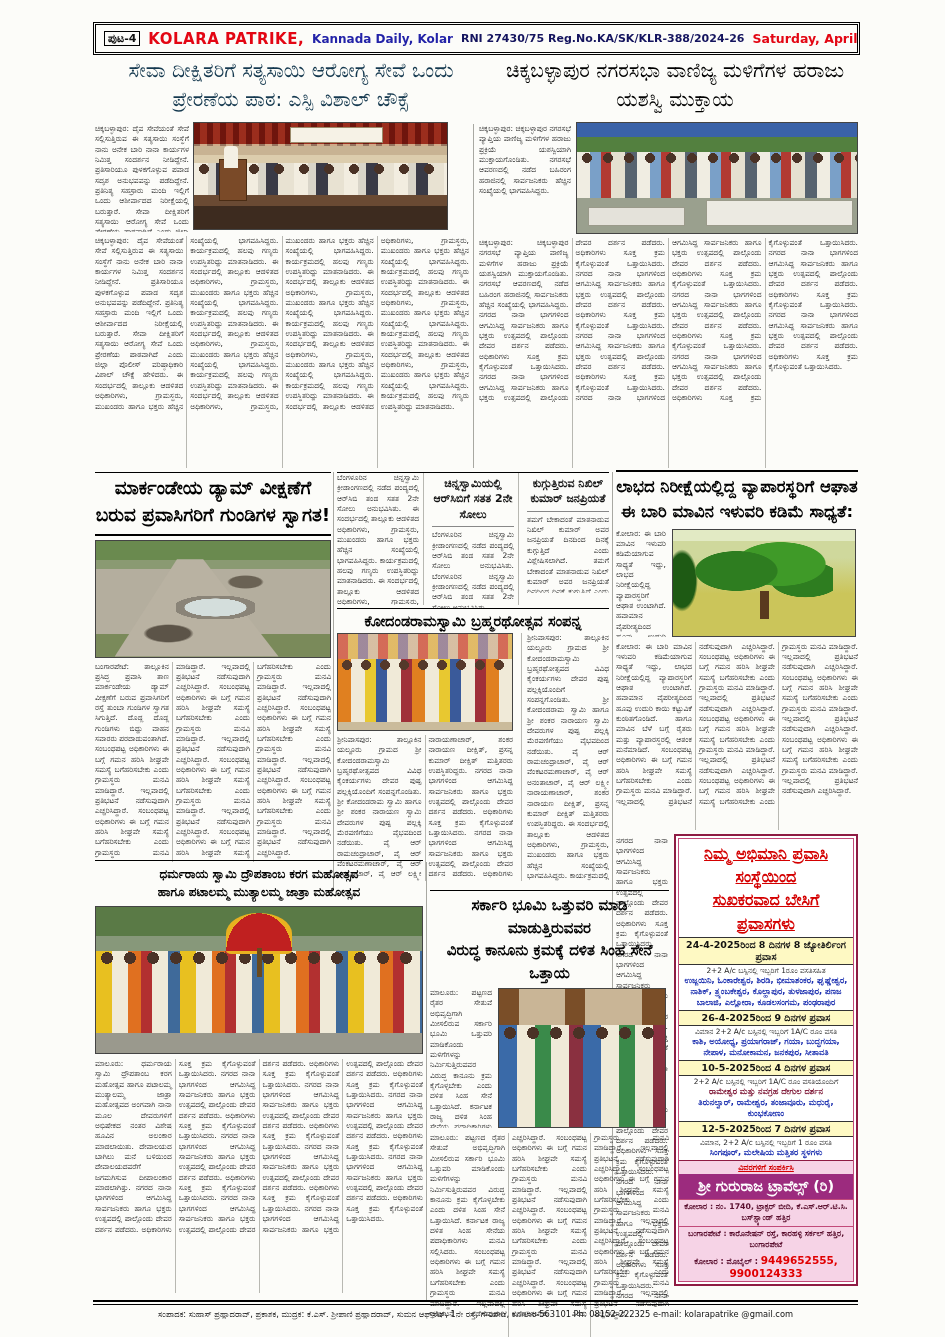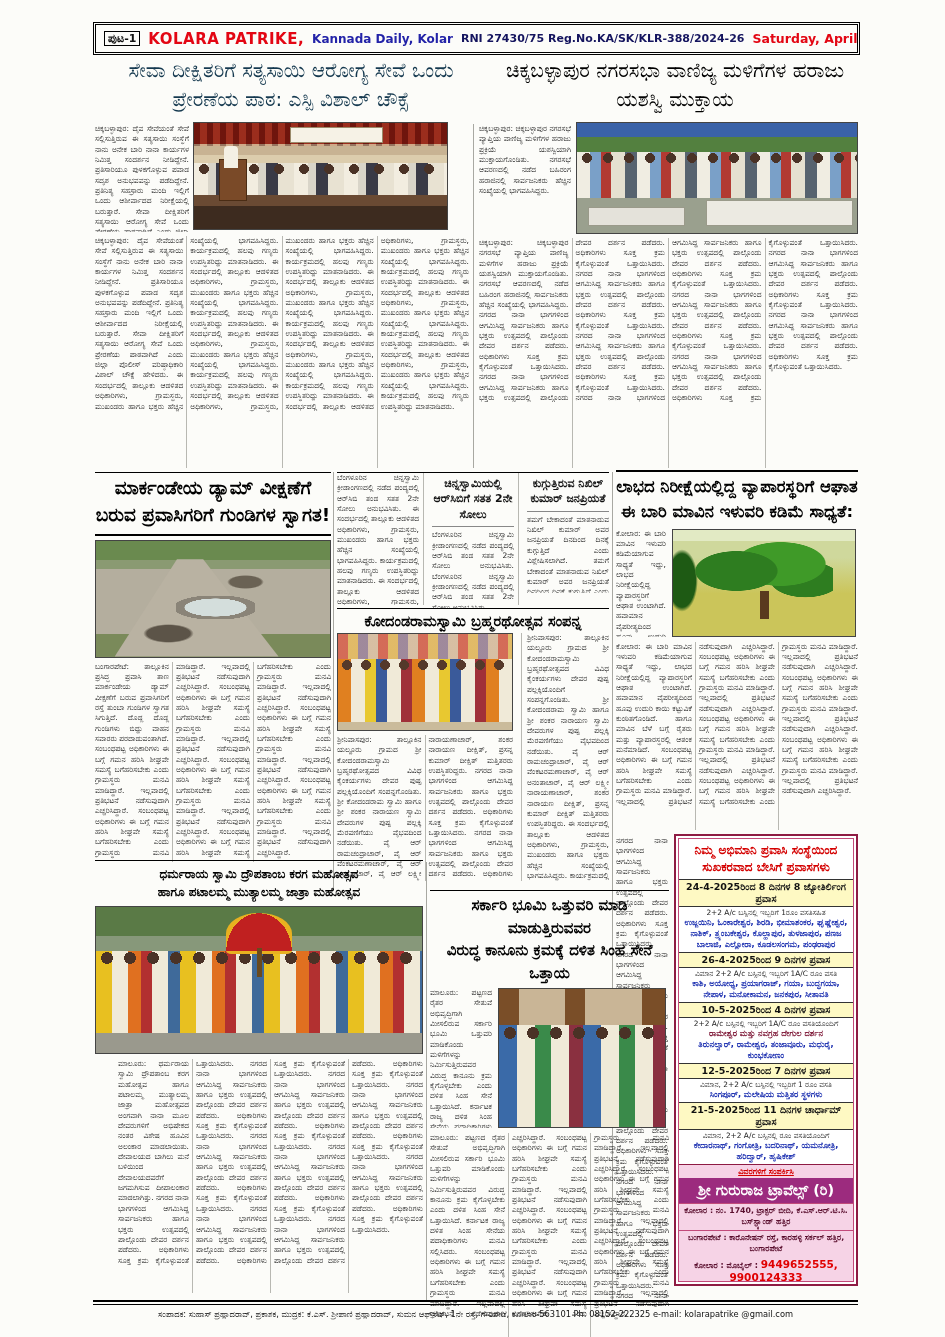--- a/index.html
+++ b/index.html
@@ -86,21 +86,21 @@
   #hl6{font-size:16.5px;line-height:1.5;padding:3px 0 4px;}
   #hl7{font-size:14.5px;padding:4px 0 3px;text-align:center;}
   #hl8{font-size:12px;line-height:1.5;padding:4px 0 5px;}
   #hl9{font-size:15px;line-height:1.5;padding:3px 0 4px;}
   .subhead{font-weight:bold;font-size:11px;text-align:center;line-height:1.4;padding:3px 0 4px;border-bottom:1px solid #888;margin-bottom:3px;}
   
   .vrule{position:absolute;width:1px;background:#a8a8a2;}
   
   #ad{left:674px;top:834px;width:184px;height:452px;border:2px solid #8e1b43;background:#fff;box-sizing:border-box;padding:2px;}
   #ad-inner{border:1px solid #c24a7a;height:100%;box-sizing:border-box;overflow:hidden;display:flex;flex-direction:column;}
-  .ad-title{color:#d40000;font-weight:bold;font-size:12px;text-align:center;line-height:1.45;padding:3px 2px 2px;}
+  .ad-title{color:#d40000;font-weight:bold;font-size:16px;text-align:center;line-height:1.45;padding:3px 2px 2px;text-decoration:underline;}
   .tour{border-top:1px solid #333;}
   .tour-date{background:#fef9c3;font-weight:bold;font-size:9.5px;text-align:center;padding:1px 0;border-bottom:1px solid #333;color:#111;}
   .tour-desc{font-size:7.4px;text-align:center;color:#222;padding:1px 2px 0;}
   .tour-high{font-size:8.2px;font-weight:bold;text-align:center;color:#7a1030;}
   .tour-places{font-size:8.2px;font-weight:bold;text-align:center;color:#1b2fb0;line-height:1.35;padding:0 2px 2px;}
   .ad-contact-label{background:#f6d3e6;color:#d40000;font-size:8px;font-weight:bold;text-align:center;text-decoration:underline;padding:2px 0 1px;border-top:1px solid #8e1b43;}
   .ad-agency{background:#9c2b7e;color:#fff;font-weight:bold;font-size:14.5px;text-align:center;padding:4px 0;}
   .ad-addr{background:#f6d3e6;color:#5a0f2e;font-size:7.8px;font-weight:bold;text-align:center;line-height:1.4;padding:2px 2px;border-top:1px solid #c24a7a;}
   .ad-phone{background:#f6d3e6;font-size:8px;font-weight:bold;text-align:center;color:#5a0f2e;padding:1px 0;}
   .ad-phone b{color:#e00000;font-size:10.5px;}
@@ -108,21 +108,21 @@
   #footer{left:93px;top:1300px;width:765px;border-top:2px solid #000;padding-top:2px;}
   #footer-inner{border-top:1px solid #000;font-size:8.3px;text-align:center;padding-top:4px;color:#111;}
 </style>
 </head>
 <body>
 
 <div id="page">
 
   <div class="abs" id="masthead">
     <div id="masthead-inner">
-      <span class="mh-page">ಪುಟ-1</span>
+      <span class="mh-page">ಪುಟ-4</span>
       <span class="mh-brand">KOLARA PATRIKE,</span>
       <span class="mh-sub">Kannada Daily, Kolar</span>
       <span class="mh-reg">RNI 27430/75 Reg.No.KA/SK/KLR-388/2024-26</span>
       <span class="mh-date">Saturday, April 19, 2025</span>
     </div>
   </div>
 
   <div class="abs headline" id="hl1">ಸೇವಾ ದೀಕ್ಷಿತರಿಗೆ ಸತ್ಯಸಾಯಿ ಆರೋಗ್ಯ ಸೇವೆ ಒಂದು ಪ್ರೇರಣೆಯ ಪಾಠ: ಎಸ್ಪಿ ವಿಶಾಲ್ ಚೌಕ್ಸೆ</div>
   <div class="abs headline" id="hl2">ಚಿಕ್ಕಬಳ್ಳಾಪುರ ನಗರಸಭಾ ವಾಣಿಜ್ಯ ಮಳಿಗೆಗಳ ಹರಾಜು ಯಶಸ್ವಿ ಮುಕ್ತಾಯ</div>
 
@@ -228,21 +228,21 @@
   <div class="abs" style="left:95px;top:860px;width:328px;height:442px;border-top:1px solid #000;">
     <div class="sec-hl" id="hl8">
       <div>ಧರ್ಮರಾಯ ಸ್ವಾಮಿ ದ್ರೌಪತಾಂಬ ಕರಗ ಮಹೋತ್ಸವ</div>
       <div>ಹಾಗೂ ಪಟಾಲಮ್ಮ ಮುತ್ಯಾಲಮ್ಮ ಜಾತ್ರಾ ಮಹೋತ್ಸವ</div>
     </div>
     <div class="photo" id="photo6" style="position:relative;width:328px;height:148px;">
       <div class="layer crowd crowd1"></div>
       <div class="umbrella"></div>
       <div class="pole"></div>
     </div>
-    <div class="body-text" style="height:234px;margin-top:5px;margin-left:23px;">
+    <div class="body-text" style="height:234px;margin-top:5px;">
       <div class="c4"><span>ಮಾಲೂರು: ಧರ್ಮರಾಯ ಸ್ವಾಮಿ ದ್ರೌಪತಾಂಬ ಕರಗ ಮಹೋತ್ಸವ ಹಾಗೂ ಪಟಾಲಮ್ಮ ಮುತ್ಯಾಲಮ್ಮ ಜಾತ್ರಾ ಮಹೋತ್ಸವದ ಅಂಗವಾಗಿ ನಾನಾ ಮೂಲ ದೇವರುಗಳಿಗೆ ಅಭಿಷೇಕದ ನಂತರ ವಿಶೇಷ ಹೂವಿನ ಅಲಂಕಾರ ಮಾಡಲಾಯಿತು. ದೇವಾಲಯದ ಬಾಗಿಲು ಮನೆ ಬಳಿಯಿಂದ ದೇವಾಲಯದವರೆಗೆ ಜಗಮಗಿಸುವ ದೀಪಾಲಂಕಾರ ಮಾಡಲಾಗಿತ್ತು. </span><span>ನಗರದ ನಾನಾ ಭಾಗಗಳಿಂದ ಆಗಮಿಸಿದ್ದ ಸಾರ್ವಜನಿಕರು ಹಾಗೂ ಭಕ್ತರು ಉತ್ಸವದಲ್ಲಿ ಪಾಲ್ಗೊಂಡು ದೇವರ ದರ್ಶನ ಪಡೆದರು. ಅಧಿಕಾರಿಗಳು ಸೂಕ್ತ ಕ್ರಮ ಕೈಗೊಳ್ಳುವಂತೆ ಒತ್ತಾಯಿಸಿದರು.  ನಗರದ ನಾನಾ ಭಾಗಗಳಿಂದ ಆಗಮಿಸಿದ್ದ ಸಾರ್ವಜನಿಕರು ಹಾಗೂ ಭಕ್ತರು ಉತ್ಸವದಲ್ಲಿ ಪಾಲ್ಗೊಂಡು ದೇವರ ದರ್ಶನ ಪಡೆದರು. ಅಧಿಕಾರಿಗಳು ಸೂಕ್ತ ಕ್ರಮ ಕೈಗೊಳ್ಳುವಂತೆ ಒತ್ತಾಯಿಸಿದರು.  ನಗರದ ನಾನಾ ಭಾಗಗಳಿಂದ ಆಗಮಿಸಿದ್ದ ಸಾರ್ವಜನಿಕರು ಹಾಗೂ ಭಕ್ತರು ಉತ್ಸವದಲ್ಲಿ ಪಾಲ್ಗೊಂಡು ದೇವರ ದರ್ಶನ ಪಡೆದರು. ಅಧಿಕಾರಿಗಳು ಸೂಕ್ತ ಕ್ರಮ ಕೈಗೊಳ್ಳುವಂತೆ ಒತ್ತಾಯಿಸಿದರು.  ನಗರದ ನಾನಾ ಭಾಗಗಳಿಂದ ಆಗಮಿಸಿದ್ದ ಸಾರ್ವಜನಿಕರು ಹಾಗೂ ಭಕ್ತರು ಉತ್ಸವದಲ್ಲಿ ಪಾಲ್ಗೊಂಡು ದೇವರ ದರ್ಶನ ಪಡೆದರು. ಅಧಿಕಾರಿಗಳು ಸೂಕ್ತ ಕ್ರಮ ಕೈಗೊಳ್ಳುವಂತೆ ಒತ್ತಾಯಿಸಿದರು.  ನಗರದ ನಾನಾ ಭಾಗಗಳಿಂದ ಆಗಮಿಸಿದ್ದ ಸಾರ್ವಜನಿಕರು ಹಾಗೂ ಭಕ್ತರು ಉತ್ಸವದಲ್ಲಿ ಪಾಲ್ಗೊಂಡು ದೇವರ ದರ್ಶನ ಪಡೆದರು. ಅಧಿಕಾರಿಗಳು ಸೂಕ್ತ ಕ್ರಮ ಕೈಗೊಳ್ಳುವಂತೆ ಒತ್ತಾಯಿಸಿದರು.  ನಗರದ ನಾನಾ ಭಾಗಗಳಿಂದ ಆಗಮಿಸಿದ್ದ ಸಾರ್ವಜನಿಕರು ಹಾಗೂ ಭಕ್ತರು ಉತ್ಸವದಲ್ಲಿ ಪಾಲ್ಗೊಂಡು ದೇವರ ದರ್ಶನ ಪಡೆದರು. ಅಧಿಕಾರಿಗಳು ಸೂಕ್ತ ಕ್ರಮ ಕೈಗೊಳ್ಳುವಂತೆ ಒತ್ತಾಯಿಸಿದರು.  ನಗರದ ನಾನಾ ಭಾಗಗಳಿಂದ ಆಗಮಿಸಿದ್ದ ಸಾರ್ವಜನಿಕರು ಹಾಗೂ ಭಕ್ತರು ಉತ್ಸವದಲ್ಲಿ ಪಾಲ್ಗೊಂಡು ದೇವರ ದರ್ಶನ ಪಡೆದರು. ಅಧಿಕಾರಿಗಳು ಸೂಕ್ತ ಕ್ರಮ ಕೈಗೊಳ್ಳುವಂತೆ ಒತ್ತಾಯಿಸಿದರು.  ನಗರದ ನಾನಾ ಭಾಗಗಳಿಂದ ಆಗಮಿಸಿದ್ದ ಸಾರ್ವಜನಿಕರು ಹಾಗೂ ಭಕ್ತರು ಉತ್ಸವದಲ್ಲಿ ಪಾಲ್ಗೊಂಡು ದೇವರ ದರ್ಶನ ಪಡೆದರು. ಅಧಿಕಾರಿಗಳು ಸೂಕ್ತ ಕ್ರಮ ಕೈಗೊಳ್ಳುವಂತೆ ಒತ್ತಾಯಿಸಿದರು.  ನಗರದ ನಾನಾ ಭಾಗಗಳಿಂದ ಆಗಮಿಸಿದ್ದ ಸಾರ್ವಜನಿಕರು ಹಾಗೂ ಭಕ್ತರು ಉತ್ಸವದಲ್ಲಿ ಪಾಲ್ಗೊಂಡು ದೇವರ ದರ್ಶನ ಪಡೆದರು. ಅಧಿಕಾರಿಗಳು ಸೂಕ್ತ ಕ್ರಮ ಕೈಗೊಳ್ಳುವಂತೆ ಒತ್ತಾಯಿಸಿದರು.  </span></div>
     </div>
   </div>
 
   <div class="vrule" style="left:426px;top:862px;height:438px;"></div>
 
   <div class="abs" style="left:430px;top:890px;width:239px;height:412px;border-top:1px solid #000;">
     <div class="sec-hl" id="hl9">
       <div>ಸರ್ಕಾರಿ ಭೂಮಿ ಒತ್ತುವರಿ ಮಾಡಿ ಮಾಡುತ್ತಿರುವವರ</div>
       <div>ವಿರುದ್ಧ ಕಾನೂನು ಕ್ರಮಕ್ಕೆ ದಳಿತ ಸಿಂಹ ಸೇನೆ ಒತ್ತಾಯ</div>
@@ -277,25 +277,20 @@
       <div class="tour">
         <div class="tour-date">10-5-2025ರಿಂದ 4 ದಿನಗಳ ಪ್ರವಾಸ</div>
         <div class="tour-desc">2+2 A/c ಬಸ್ಸಿನಲ್ಲಿ ಇಬ್ಬರಿಗೆ 1A/C ರೂಂ ವಸತಿಯೊಂದಿಗೆ</div>
         <div class="tour-high">ರಾಮೇಶ್ವರ ಮತ್ತು ನವಗ್ರಹ ದೇಗುಲ ದರ್ಶನ</div>
         <div class="tour-places">ತಿರುನಲ್ವಾರ್, ರಾಮೇಶ್ವರ, ತಂಜಾವೂರು, ಮಧುರೈ, ಕುಂಭಕೋಣಂ</div>
       </div>
       <div class="tour">
         <div class="tour-date">12-5-2025ರಿಂದ 7 ದಿನಗಳ ಪ್ರವಾಸ</div>
         <div class="tour-desc">ವಿಮಾನ, 2+2 A/c ಬಸ್ಸಿನಲ್ಲಿ ಇಬ್ಬರಿಗೆ 1 ರೂಂ ವಸತಿ</div>
         <div class="tour-places">ಸಿಂಗಪೂರ್, ಮಲೇಷಿಯ ಮತ್ತಿತರ ಸ್ಥಳಗಳು</div>
-      </div>
-      <div class="tour">
-        <div class="tour-date">21-5-2025ರಿಂದ 11 ದಿನಗಳ ಚಾರ್ಧಾಮ್ ಪ್ರವಾಸ</div>
-        <div class="tour-desc">ವಿಮಾನ, 2+2 A/c ಬಸ್ಸಿನಲ್ಲಿ ರೂಂ ವಸತಿಯೊಂದಿಗೆ</div>
-        <div class="tour-places">ಕೇದಾರನಾಥ್, ಗಂಗೋತ್ರಿ, ಬದರಿನಾಥ್, ಯಮನೋತ್ರಿ, ಹರಿದ್ವಾರ್, ಹೃಷಿಕೇಶ್</div>
       </div>
       <div class="ad-contact-label">ವಿವರಗಳಿಗೆ ಸಂಪರ್ಕಿಸಿ</div>
       <div class="ad-agency">ಶ್ರೀ ಗುರುರಾಜ ಟ್ರಾವೆಲ್ಸ್ (ರಿ)</div>
       <div class="ad-addr">ಕೋಲಾರ : ನಂ. 1740, ಟ್ರಾಕ್ಟರ್ ಬೀದಿ, ಕೆ.ಎಸ್.ಆರ್.ಟಿ.ಸಿ. ಬಸ್‌ಸ್ಟ್ಯಾಂಡ್ ಹತ್ತಿರ</div>
       <div class="ad-addr">ಬಂಗಾರಪೇಟೆ : ಕಾರೊನೇಷನ್ ರಸ್ತೆ, ಕಾರಹಳ್ಳಿ ಸರ್ಕಲ್ ಹತ್ತಿರ, ಬಂಗಾರಪೇಟೆ</div>
       <div class="ad-phone">
         <span>ಕೋಲಾರ : ಮೊಬೈಲ್ :</span>
         <b>9449652555, 9900124333</b>
       </div>
       <div class="ad-phone">

